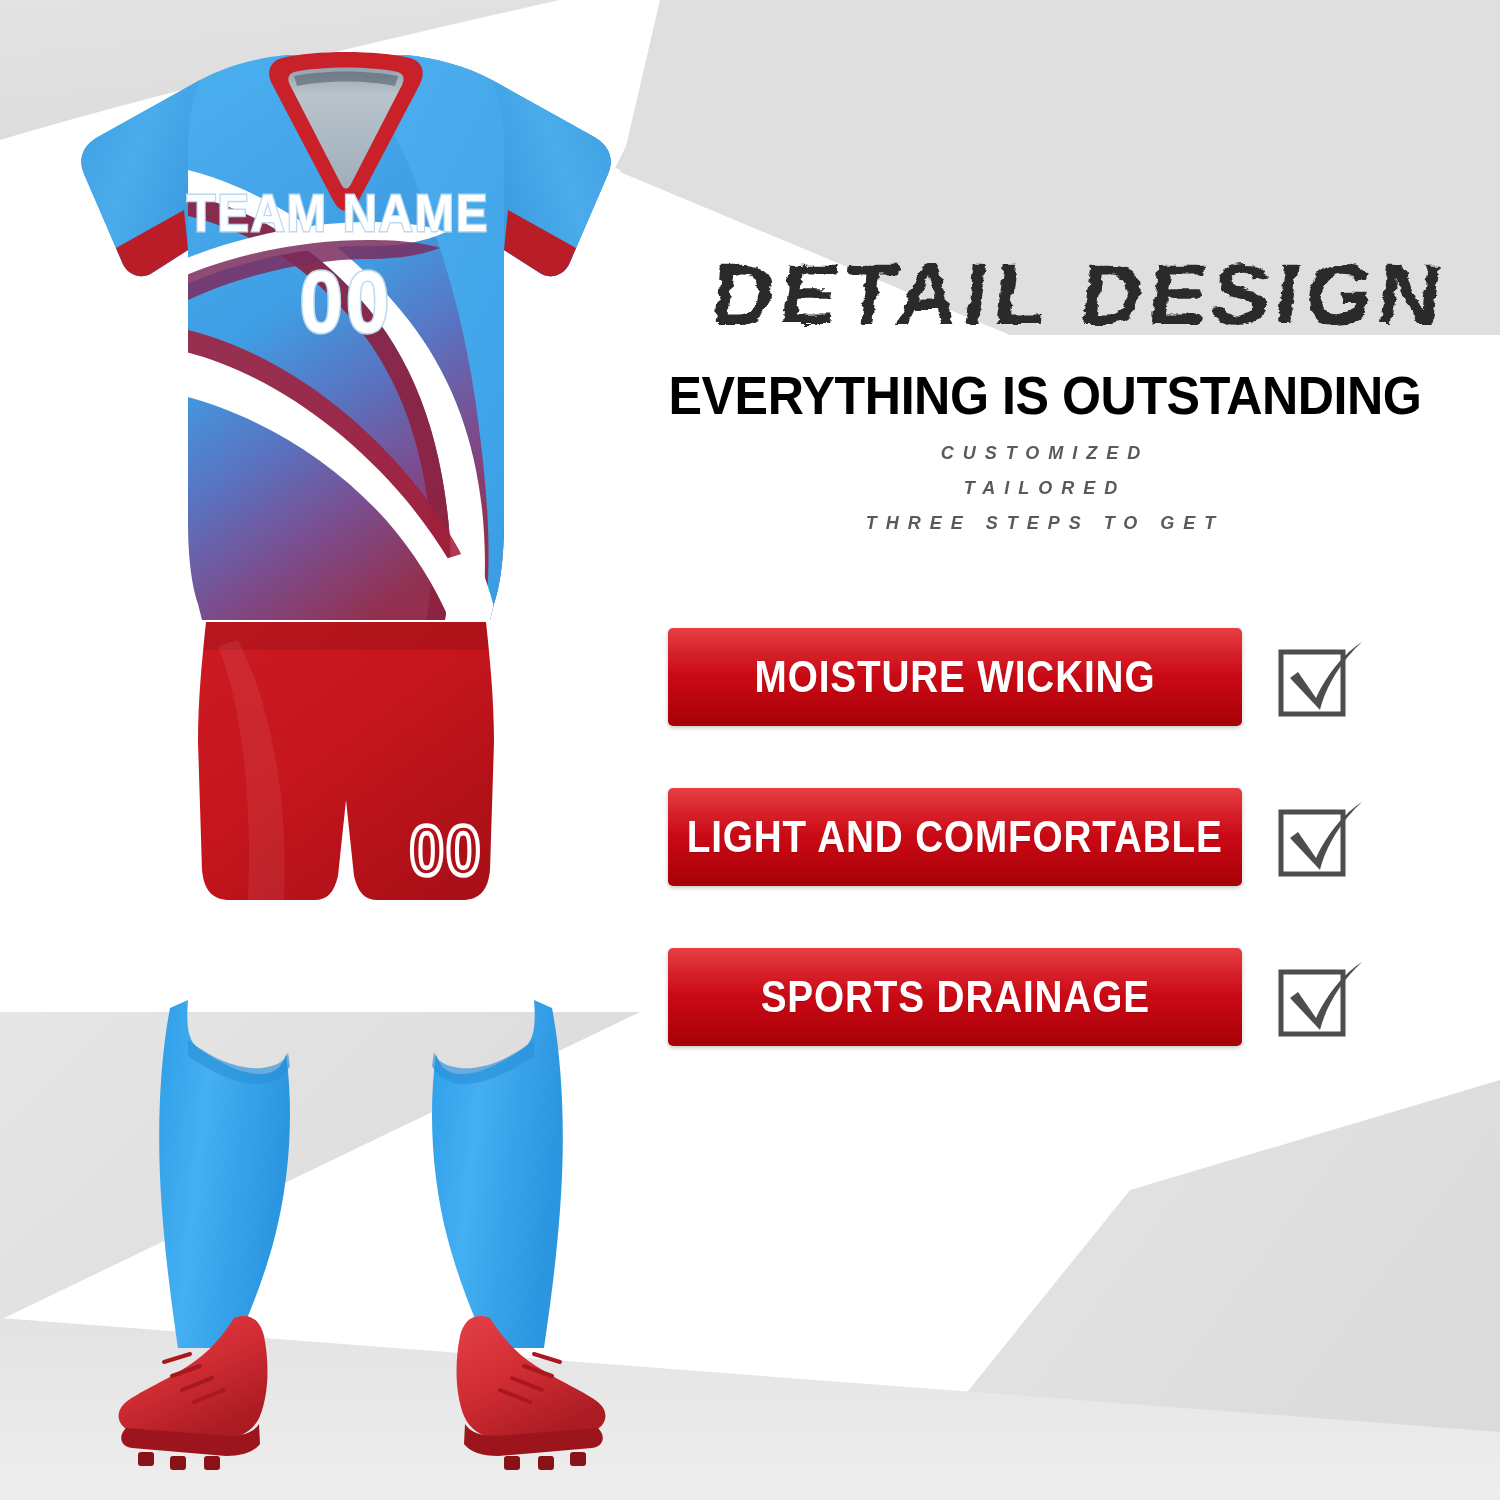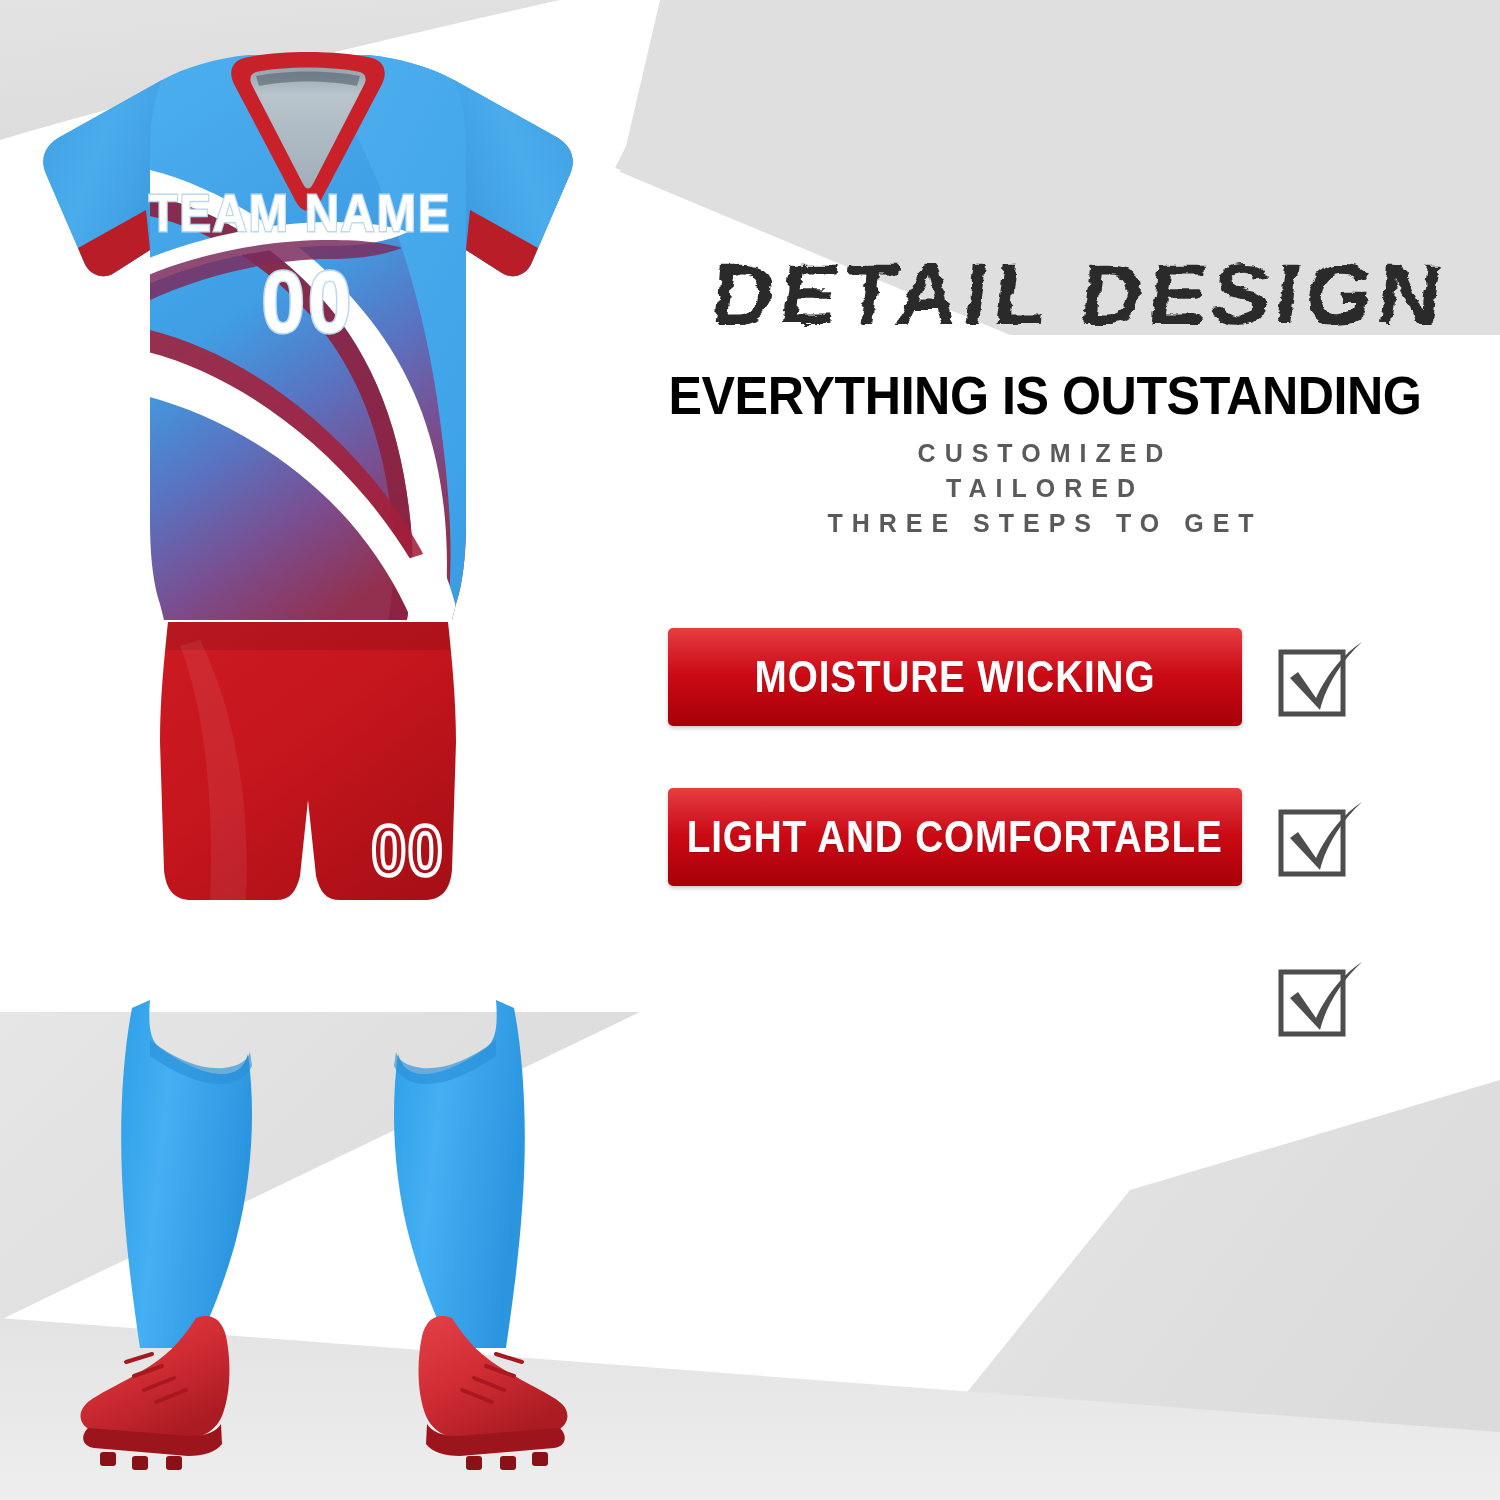--- a/index.html
+++ b/index.html
@@ -16,21 +16,21 @@
     overflow: hidden;
   }
 
   
   .bg-layer { position: absolute; inset: 0; pointer-events: none; }
 
   
   .uniform-panel {
     position: absolute;
     left: 0; top: 0;
-    width: 620px; height: 1500px;
+    width: 620px; height: 1500px; padding-left: 38px;
   }
 
   
   .content {
     position: absolute;
     left: 600px; top: 16px;
     width: 900px; height: 1373px;
   }
 
   .title-brush {
@@ -55,26 +55,27 @@
     white-space: nowrap;
   }
 
   .taglines {
     position: absolute;
     left: 0; top: 420px;
     width: 890px;
     text-align: center;
   }
   .tagline {
-    font-size: 25px;
+    font-size: 18px;
     font-weight: 700;
     color: #5a5a5a;
     letter-spacing: 9px;
     line-height: 35px;
     white-space: nowrap;
+    font-style: italic;
   }
 
   
   .features {
     position: absolute;
     left: 68px; top: 612px;
     width: 820px;
   }
   .feature-row {
     position: relative;
@@ -419,20 +420,23 @@
         </div>
         <div class="check">
           <svg viewBox="0 0 86 86">
             <rect x="5" y="16" width="62" height="62" fill="none" stroke="#4d4d4d" stroke-width="5"></rect>
             <path d="M14,42 L22,36 L40,62 C52,36 70,16 86,6 C66,24 50,50 44,74 Z" fill="#4d4d4d"></path>
           </svg>
         </div>
       </div>
 
       <div class="feature-row">
+        <div class="badge">
+          <span class="badge-label">SPORTS DRAINAGE</span>
+        </div>
         <div class="check">
           <svg viewBox="0 0 86 86">
             <rect x="5" y="16" width="62" height="62" fill="none" stroke="#4d4d4d" stroke-width="5"></rect>
             <path d="M14,42 L22,36 L40,62 C52,36 70,16 86,6 C66,24 50,50 44,74 Z" fill="#4d4d4d"></path>
           </svg>
         </div>
       </div>
 
     </div>
   </div>

